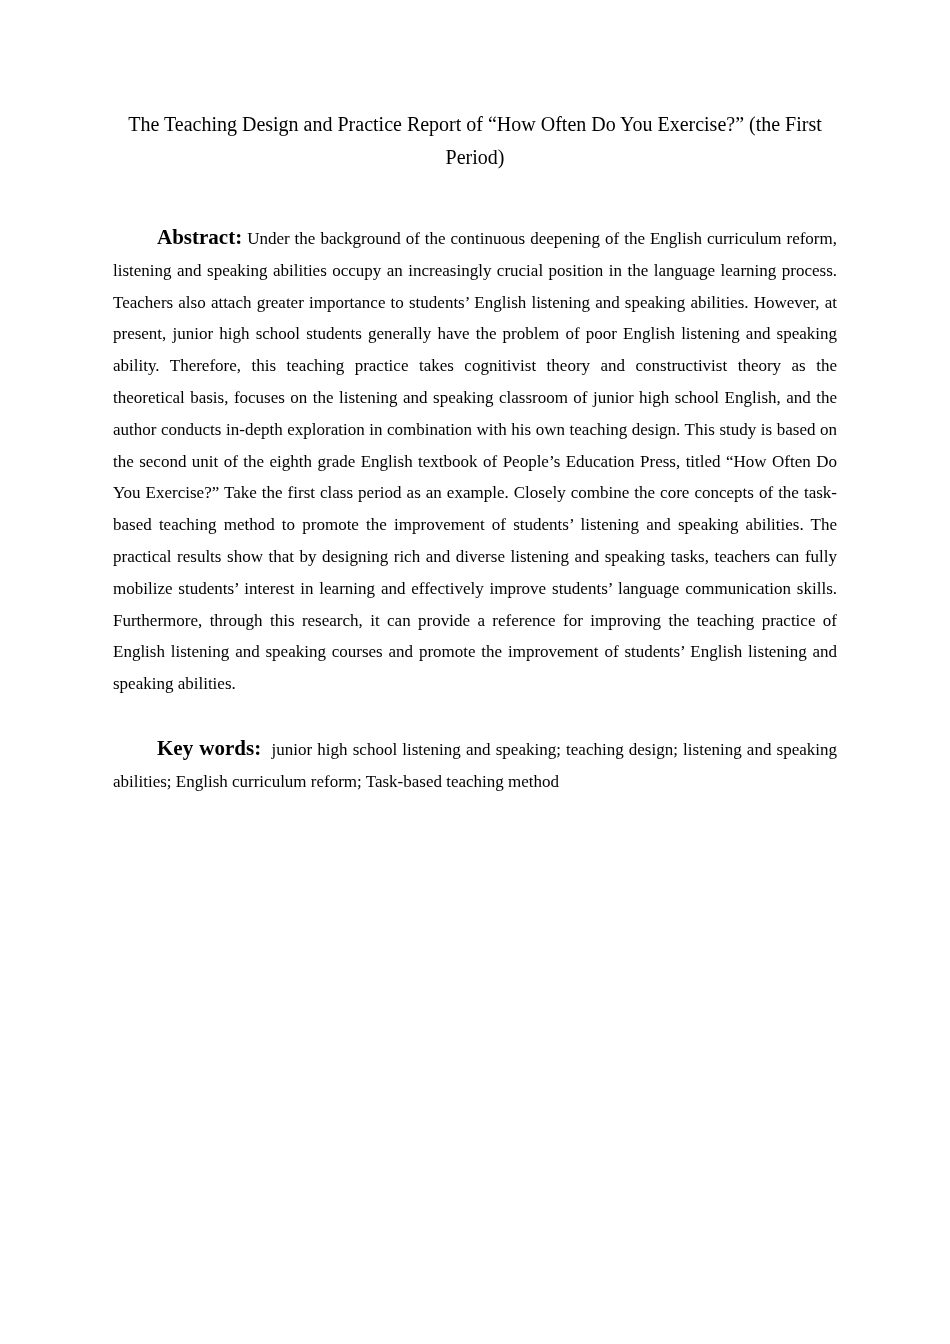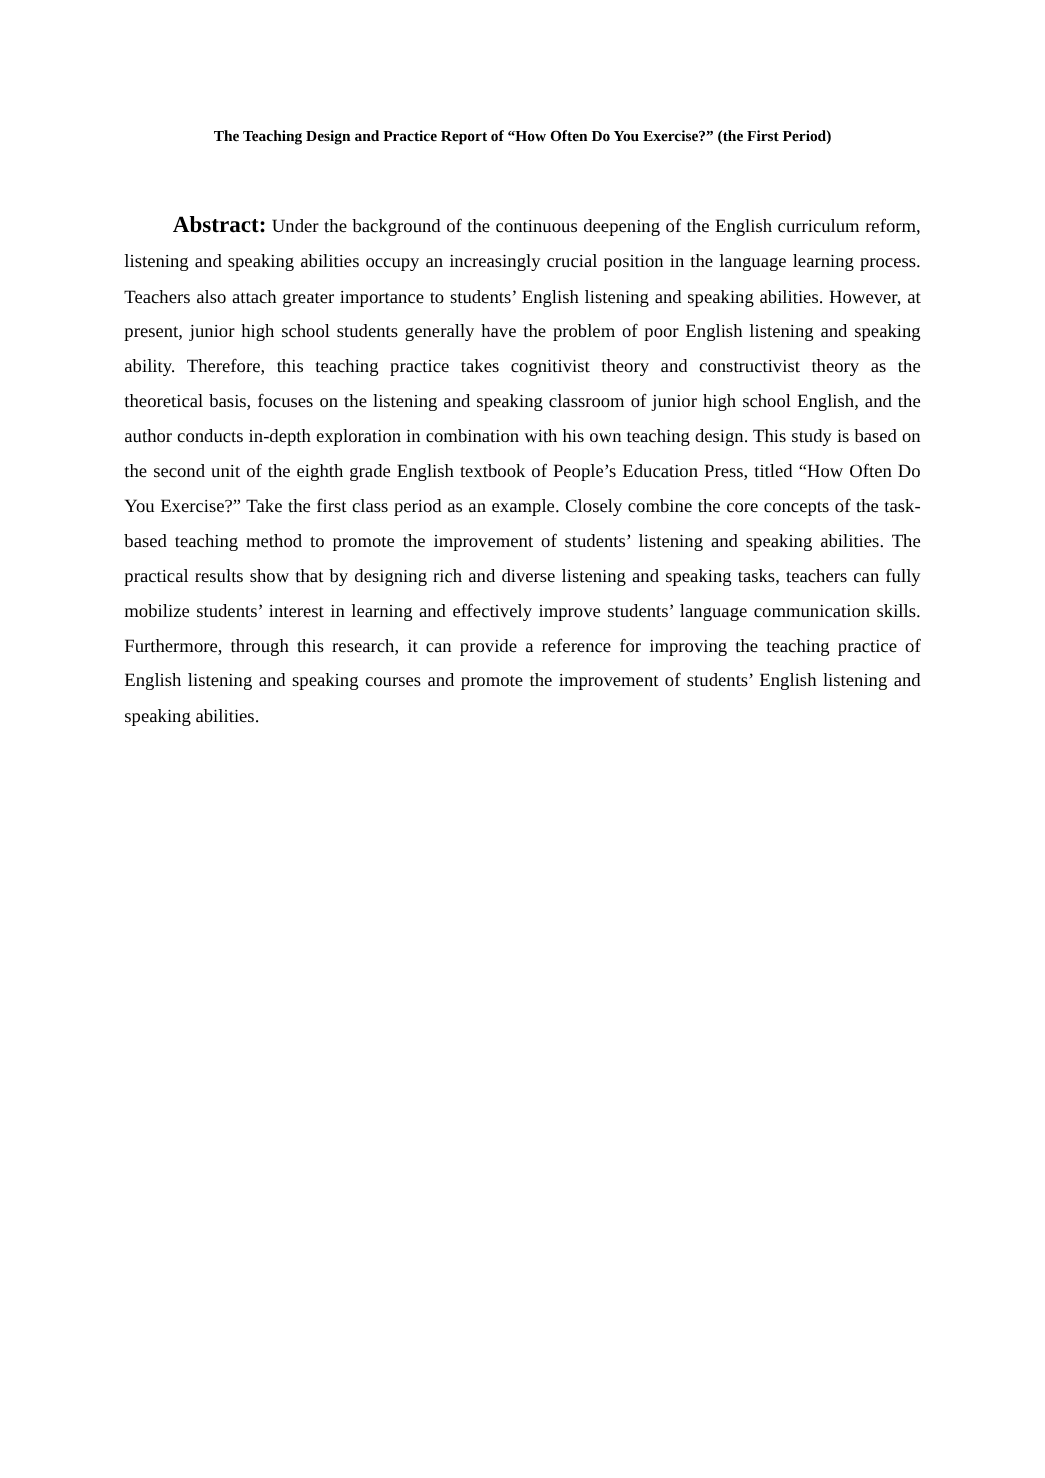--- a/index.html
+++ b/index.html
@@ -15,22 +15,22 @@
     box-sizing: border-box;
   }
   .page {
     box-sizing: border-box;
     width: 950px;
     height: 1344px;
     padding: 108px 113px 0 113px;
     background: #ffffff;
   }
   .doc-title {
-    font-size: 14px;
-    font-weight: bold;
+    font-size: 20px;
+    font-weight: normal;
     text-align: center;
     line-height: 33px;
     margin: 0 10px 48px 10px;
   }
   .para {
     font-size: 17px;
     line-height: 31.8px;
     text-align: justify;
     text-indent: 44px;
     margin: 0;
@@ -45,14 +45,15 @@
 </style>
 </head>
 <body>
 
 <div class="page">
 
   <h1 class="doc-title">The Teaching Design and Practice Report of “How Often Do You Exercise?” (the First Period)</h1>
 
   <p class="para"><span class="para-label">Abstract:</span> <span>Under the background of the continuous deepening of the English curriculum reform, listening and speaking abilities occupy an increasingly crucial position in the language learning process. Teachers also attach greater importance to students’ English listening and speaking abilities. However, at present, junior high school students generally have the problem of poor English listening and speaking ability. Therefore, this teaching practice takes cognitivist theory and constructivist theory as the theoretical basis, focuses on the listening and speaking classroom of junior high school English, and the author conducts in-depth exploration in combination with his own teaching design. This study is based on the second unit of the eighth grade English textbook of People’s Education Press, titled “How Often Do You Exercise?” Take the first class period as an example. Closely combine the core concepts of the task-based teaching method to promote the improvement of students’ listening and speaking abilities. The practical results show that by designing rich and diverse listening and speaking tasks, teachers can fully mobilize students’ interest in learning and effectively improve students’ language communication skills. Furthermore, through this research, it can provide a reference for improving the teaching practice of English listening and speaking courses and promote the improvement of students’ English listening and speaking abilities.</span></p>
 
+  <p class="para keywords-para"><span class="para-label">Key words:</span>&nbsp; <span>junior high school listening and speaking; teaching design; listening and speaking abilities; English curriculum reform; Task-based teaching method</span></p>
 
 </div>
 
 </body></html>

